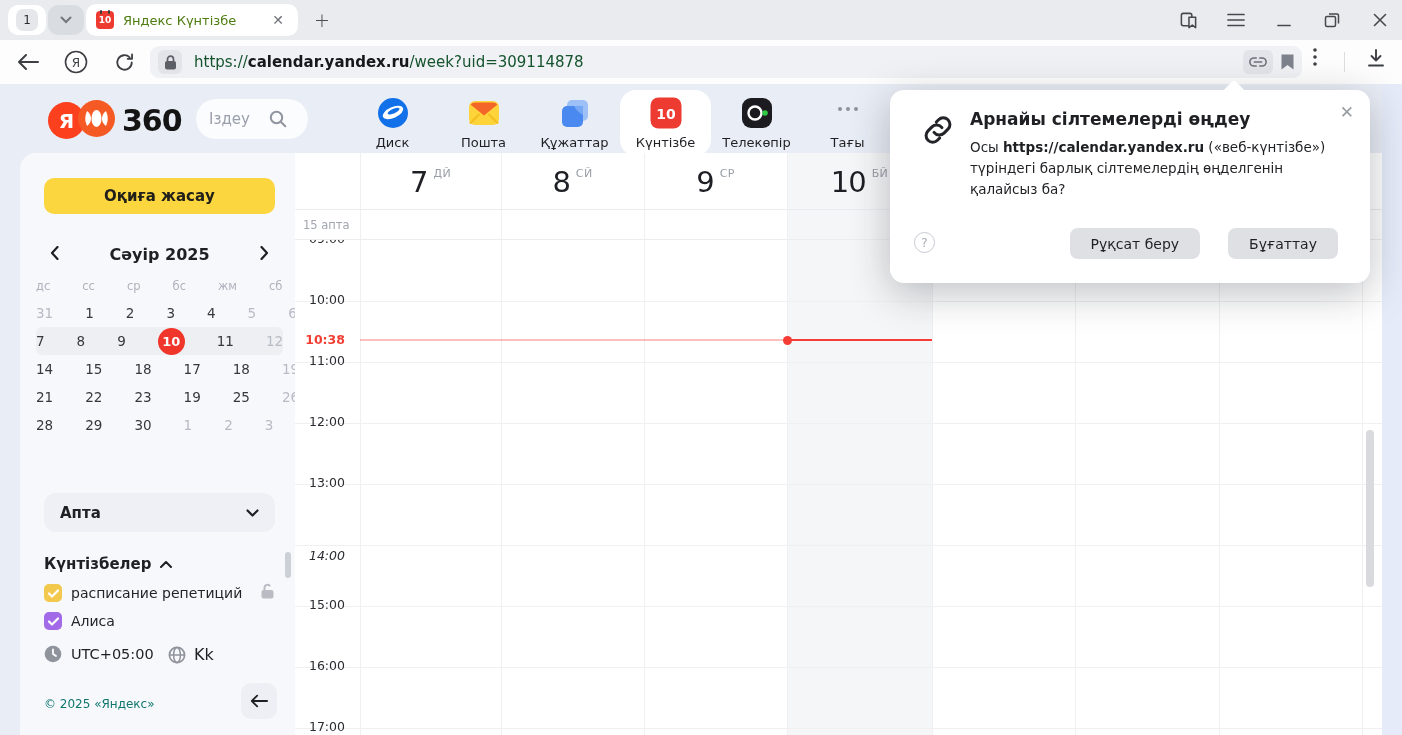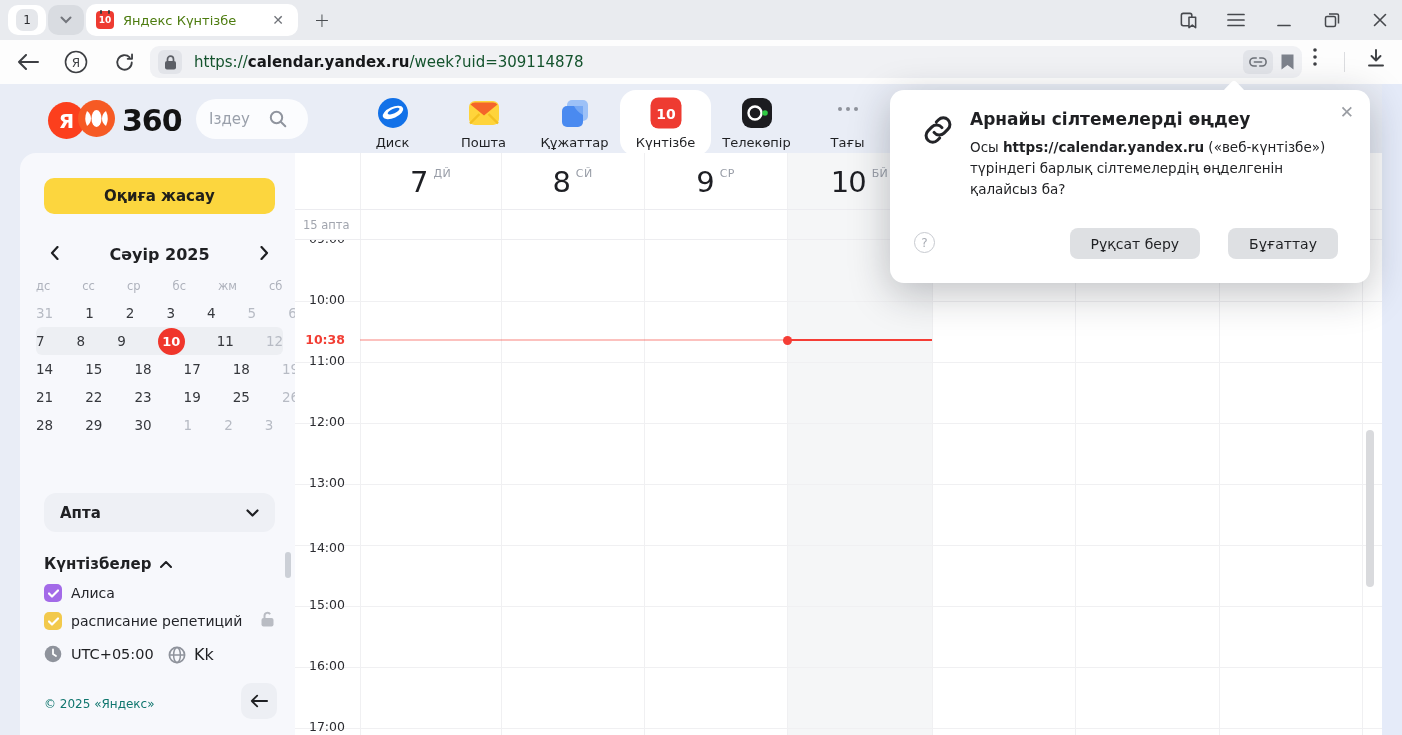--- a/index.html
+++ b/index.html
@@ -391,38 +391,38 @@
       </div>
 
       <div class="cals-head">
         <span>Күнтізбелер</span>
         <svg width="12" height="7" viewBox="0 0 12 7">
             <path d="M1 6 6 1l5 5" fill="none" stroke="#1f2023" stroke-width="2" stroke-linecap="round" stroke-linejoin="round"></path>
           </svg>
       </div>
       <div class="cals-list" id="cals-list">
           <div class="cal-row">
-            <span class="cal-check" style="background: rgb(163, 106, 232);">
-              <svg width="11" height="9" viewBox="0 0 11 9">
-                <path d="M1 4.5 4 7.5 10 1.5" fill="none" stroke="#fff" stroke-width="2.2" stroke-linecap="round" stroke-linejoin="round"></path>
-              </svg>
-            </span>
-            <span class="cal-name">Алиса</span>
-          </div>
-          <div class="cal-row">
             <span class="cal-check" style="background: rgb(242, 201, 76);">
               <svg width="11" height="9" viewBox="0 0 11 9">
                 <path d="M1 4.5 4 7.5 10 1.5" fill="none" stroke="#fff" stroke-width="2.2" stroke-linecap="round" stroke-linejoin="round"></path>
               </svg>
             </span>
             <span class="cal-name">расписание репетиций</span>
             <span><svg width="15" height="16" viewBox="0 0 15 16">
                 <rect x="1.5" y="7" width="12" height="8.5" rx="2" fill="#b9bcc3"></rect>
                 <path d="M4.5 7V4.8a3 3 0 0 1 5.6-1.5" fill="none" stroke="#b9bcc3" stroke-width="2"></path>
               </svg></span>
+          </div>
+          <div class="cal-row">
+            <span class="cal-check" style="background: rgb(163, 106, 232);">
+              <svg width="11" height="9" viewBox="0 0 11 9">
+                <path d="M1 4.5 4 7.5 10 1.5" fill="none" stroke="#fff" stroke-width="2.2" stroke-linecap="round" stroke-linejoin="round"></path>
+              </svg>
+            </span>
+            <span class="cal-name">Алиса</span>
           </div>
         </div>
       <div class="side-scroll"></div>
 
       <div class="tzrow">
         <svg width="18" height="18" viewBox="0 0 18 18">
             <circle cx="9" cy="9" r="8.3" fill="#8f939c"></circle>
             <path d="M9 4.5V9l3 2" fill="none" stroke="#fff" stroke-width="1.8" stroke-linecap="round"></path>
           </svg>
         <span class="txt">UTC+05:00</span>
@@ -497,21 +497,21 @@
       <div class="hlabel" style="top: -9px;">09:00</div>
           <div class="hline" style="top: 61px;"></div>
           <div class="hlabel" style="top: 52px;">10:00</div>
           <div class="hline" style="top: 122px;"></div>
           <div class="hlabel" style="top: 113px;">11:00</div>
           <div class="hline" style="top: 183px;"></div>
           <div class="hlabel" style="top: 174px;">12:00</div>
           <div class="hline" style="top: 244px;"></div>
           <div class="hlabel" style="top: 235px;">13:00</div>
           <div class="hline" style="top: 305px;"></div>
-          <div class="hlabel" style="top: 300px;">14:00</div>
+          <div class="hlabel" style="top: 308px; font-style: italic;">14:00</div>
           <div class="hline" style="top: 366px;"></div>
           <div class="hlabel" style="top: 357px;">15:00</div>
           <div class="hline" style="top: 427px;"></div>
           <div class="hlabel" style="top: 418px;">16:00</div>
           <div class="hline" style="top: 488px;"></div>
           <div class="hlabel" style="top: 479px;">17:00</div>
         </div>
       <div class="main-scroll" id="main-scroll" style="left: 1071px; top: 277px; height: 157px;"></div>
     </div>
   </div>

